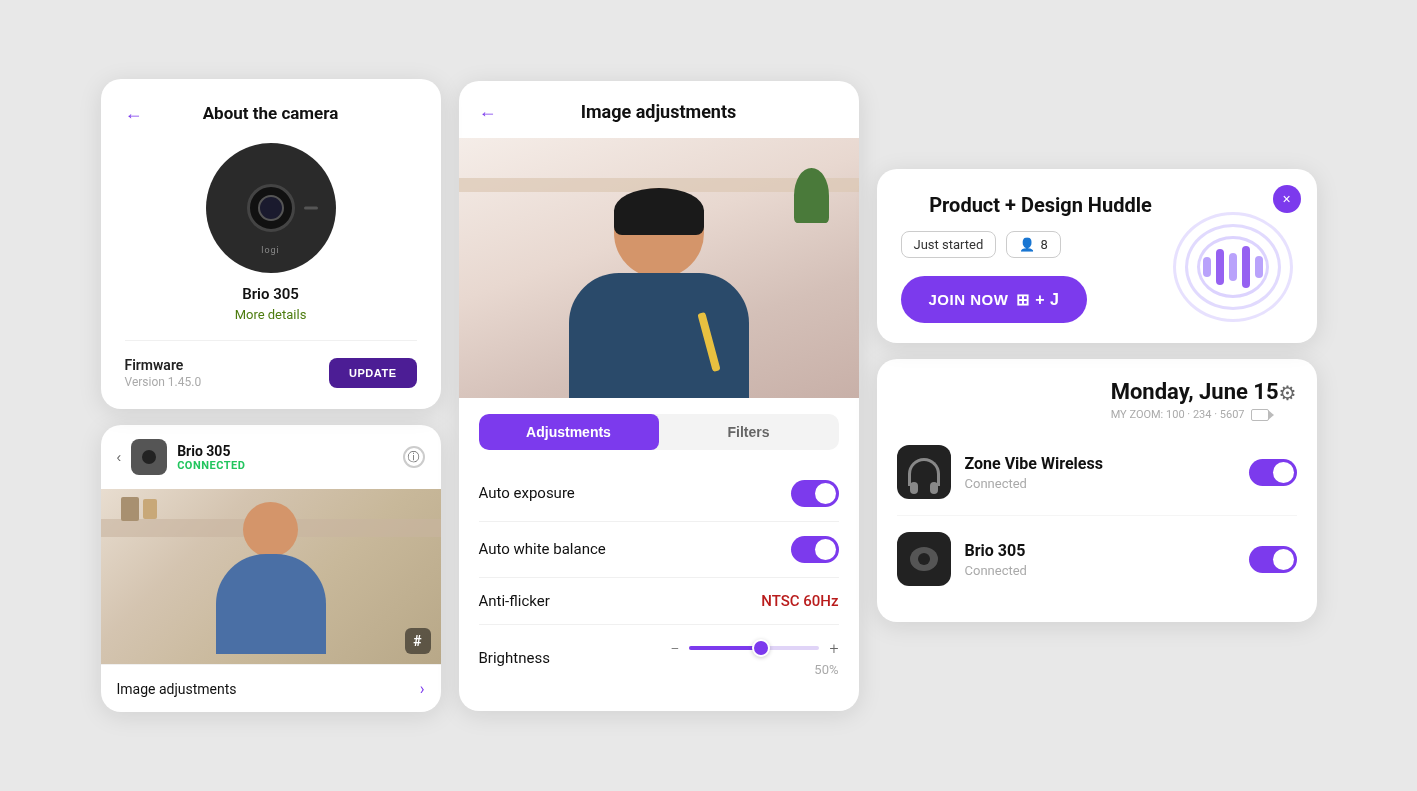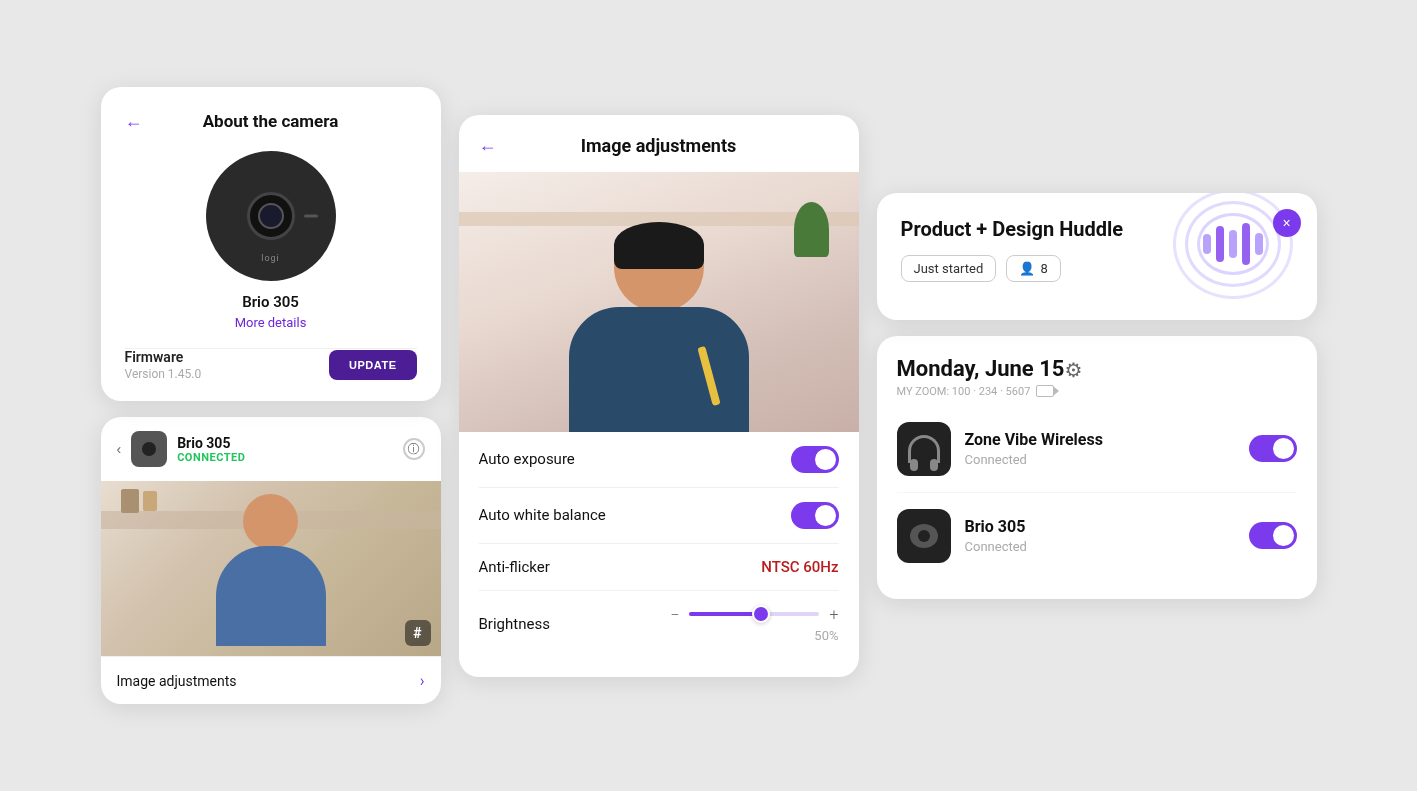--- a/index.html
+++ b/index.html
@@ -110,31 +110,31 @@
     }
     .device-name {
       text-align: center;
       font-size: 15px;
       font-weight: 600;
       color: #111;
       margin-bottom: 4px;
     }
     .more-details {
       text-align: center;
-      color: #6d28d9;
+      color: #4d7c0f;
       font-size: 13px;
       margin-bottom: 18px;
       cursor: pointer;
     }
     .firmware-row {
       display: flex;
       align-items: center;
       justify-content: space-between;
       border-top: 1px solid #f0f0f0;
-      padding-top: 0;
+      padding-top: 16px;
     }
     .firmware-label {
       font-size: 14px;
       font-weight: 600;
       color: #222;
     }
     .firmware-version {
       font-size: 12px;
       color: #aaa;
       margin-top: 2px;
@@ -537,20 +537,21 @@
       cursor: pointer;
       border: none;
       z-index: 2;
     }
     .meeting-title {
       font-size: 20px;
       font-weight: 700;
       color: #111;
       margin-bottom: 14px;
       max-width: 280px;
+      text-align: center;
     }
     .meeting-meta {
       display: flex;
       gap: 10px;
       margin-bottom: 18px;
       align-items: flex-end;
     }
     .meta-badge {
       border: 1.5px solid #ccc;
       border-radius: 8px;
@@ -611,21 +612,21 @@
 
     
     .calendar-card {
       padding: 0;
       overflow: hidden;
     }
     .calendar-header {
       padding: 20px 20px 0;
       display: flex;
       align-items: flex-start;
-      justify-content: flex-start;
+      justify-content: flex-end;
     }
     .calendar-date {
       font-size: 22px;
       font-weight: 700;
       color: #111;
       margin-bottom: 4px;
     }
     .zoom-info {
       font-size: 11px;
       color: #aaa;
@@ -825,20 +826,24 @@
         <div class="wcam-head">
           <div class="wcam-hair"></div>
           <div class="wcam-hair-bang"></div>
         </div>
         <div class="wcam-body">
           <div class="wcam-item"></div>
         </div>
       </div>
     </div>
 
+    <div class="tabs-row">
+      <button class="tab-btn active">Adjustments</button>
+      <button class="tab-btn">Filters</button>
+    </div>
 
     <div class="adjustments-list">
       <div class="adj-row">
         <span class="adj-label">Auto exposure</span>
         <div class="toggle"></div>
       </div>
       <div class="adj-row">
         <span class="adj-label">Auto white balance</span>
         <div class="toggle"></div>
       </div>
@@ -869,20 +874,24 @@
   <div class="card meeting-card">
     <button class="meeting-close">×</button>
     <div class="meeting-title">Product + Design Huddle</div>
     <div class="meeting-meta">
       <span class="meta-badge">Just started</span>
       <span class="meta-people">
         <span class="people-icon">👤</span>
         <span>8</span>
       </span>
     </div>
+    <button class="join-btn">
+      <span>JOIN NOW</span>
+      <span class="join-btn-icon">⊞ + J</span>
+    </button>
 
     <div class="wave-icon">
       <div style="position:relative;width:130px;height:110px;">
         <div style="position:absolute;left:0;top:0;right:0;bottom:0;border:3px solid #c4b5fd;border-radius:50%;opacity:0.4;"></div>
         <div style="position:absolute;left:12px;top:12px;right:12px;bottom:12px;border:3px solid #c4b5fd;border-radius:50%;opacity:0.5;"></div>
         <div style="position:absolute;left:24px;top:24px;right:24px;bottom:24px;border:3px solid #c4b5fd;border-radius:50%;opacity:0.6;"></div>
         <div class="wave-bars" style="position:absolute;top:50%;left:50%;transform:translate(-50%,-50%);">
           <div class="wave-bar" style="height:20px;background:#a78bfa;"></div>
           <div class="wave-bar" style="height:36px;background:#7c3aed;"></div>
           <div class="wave-bar" style="height:28px;background:#a78bfa;"></div>

